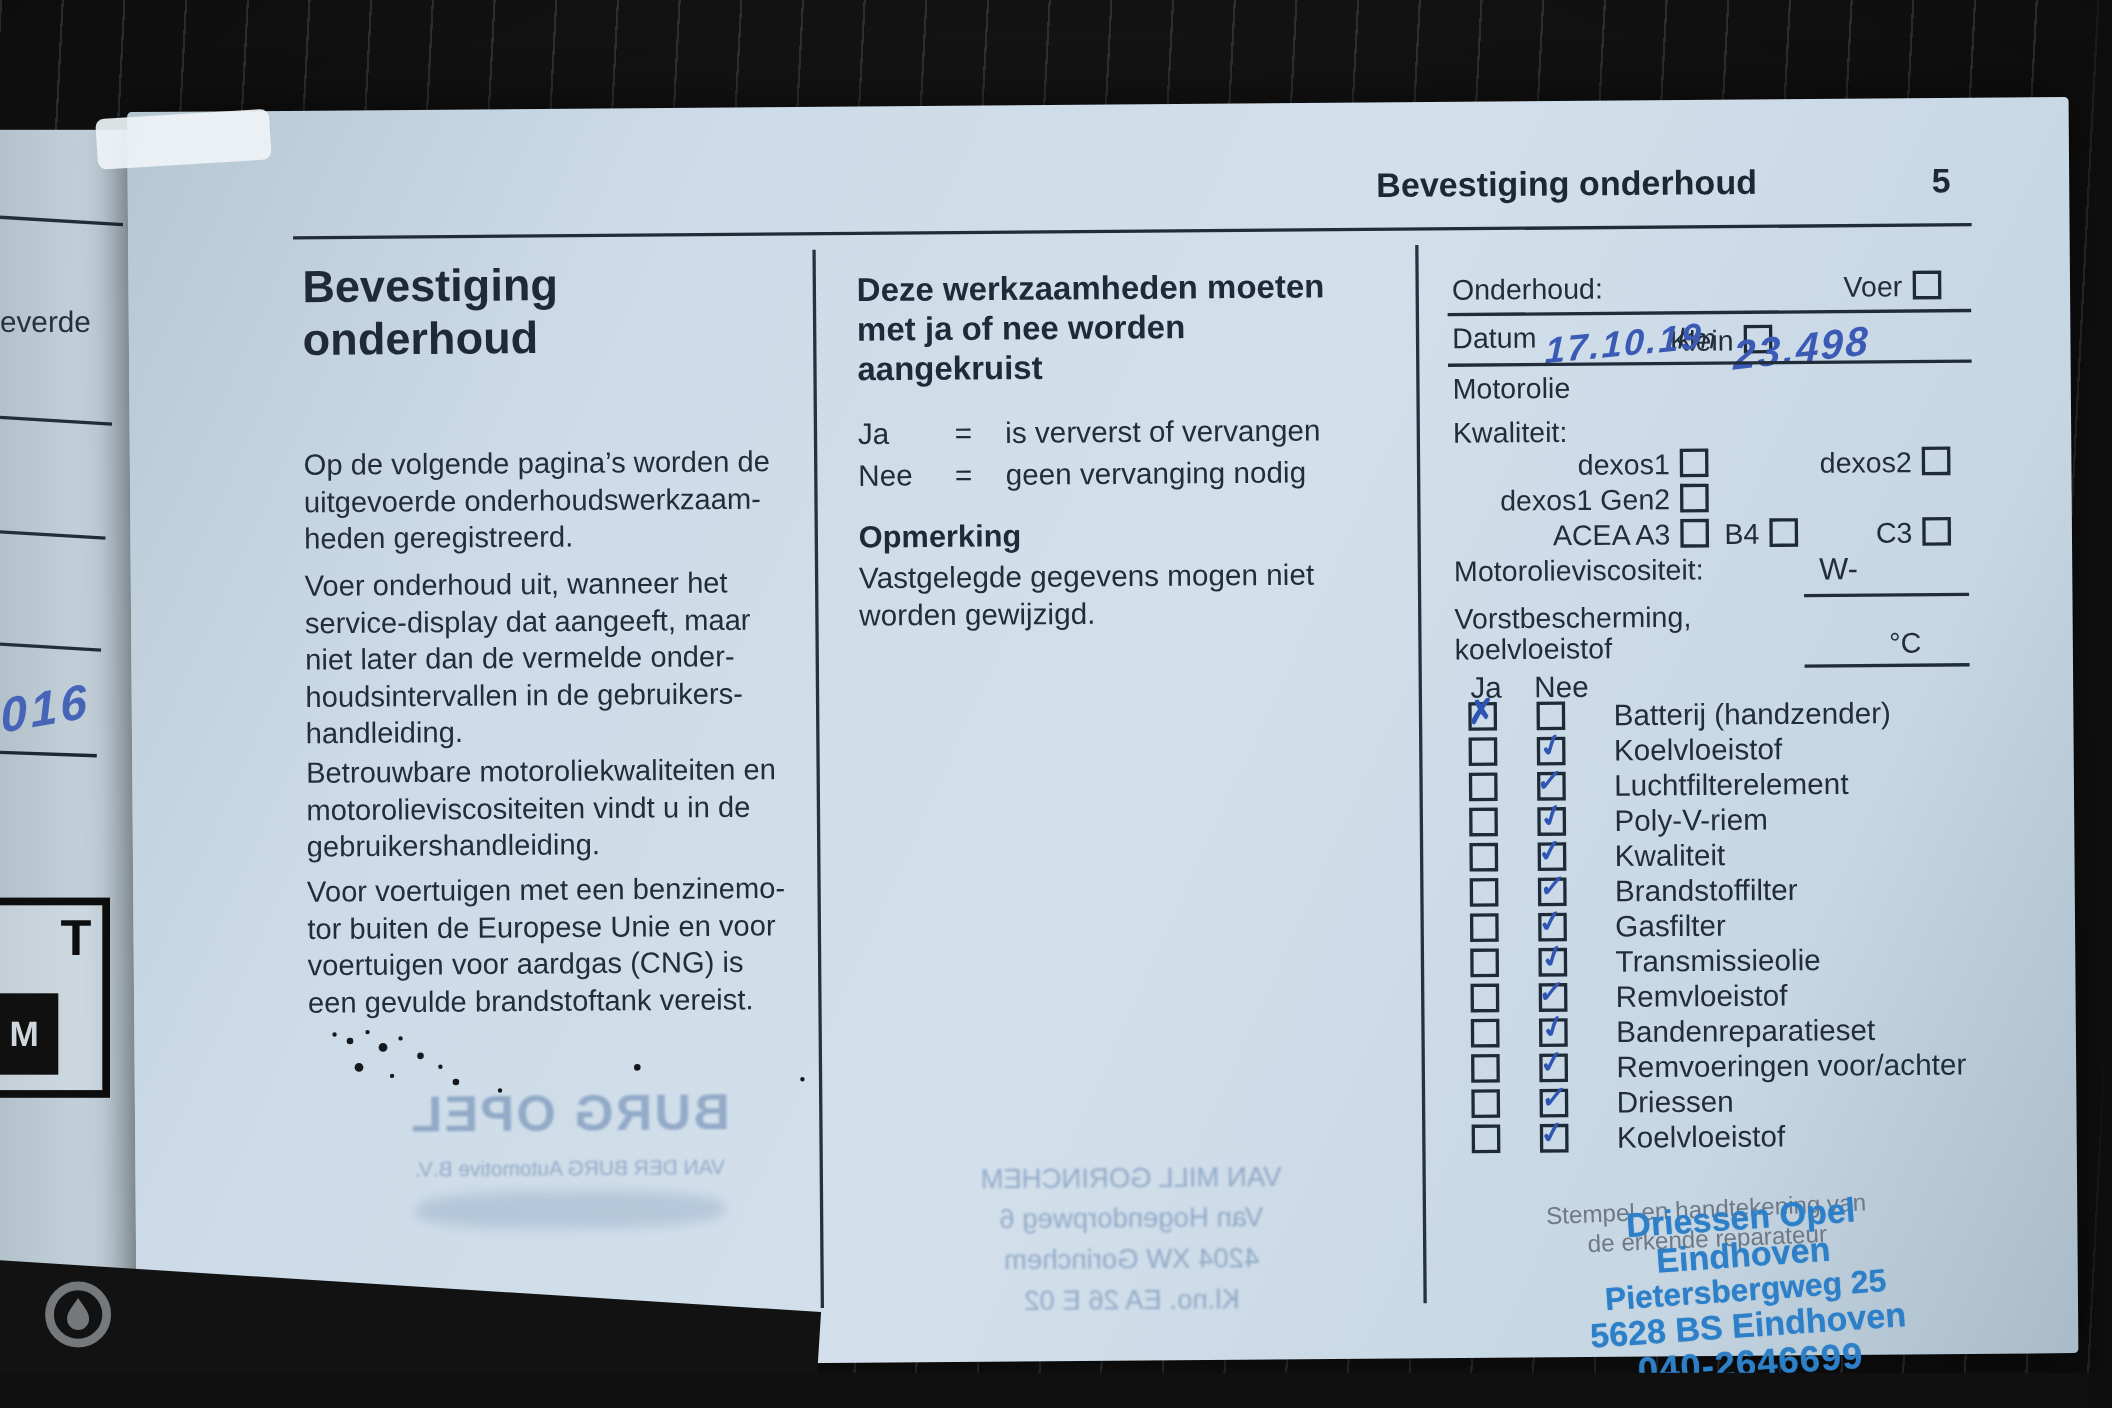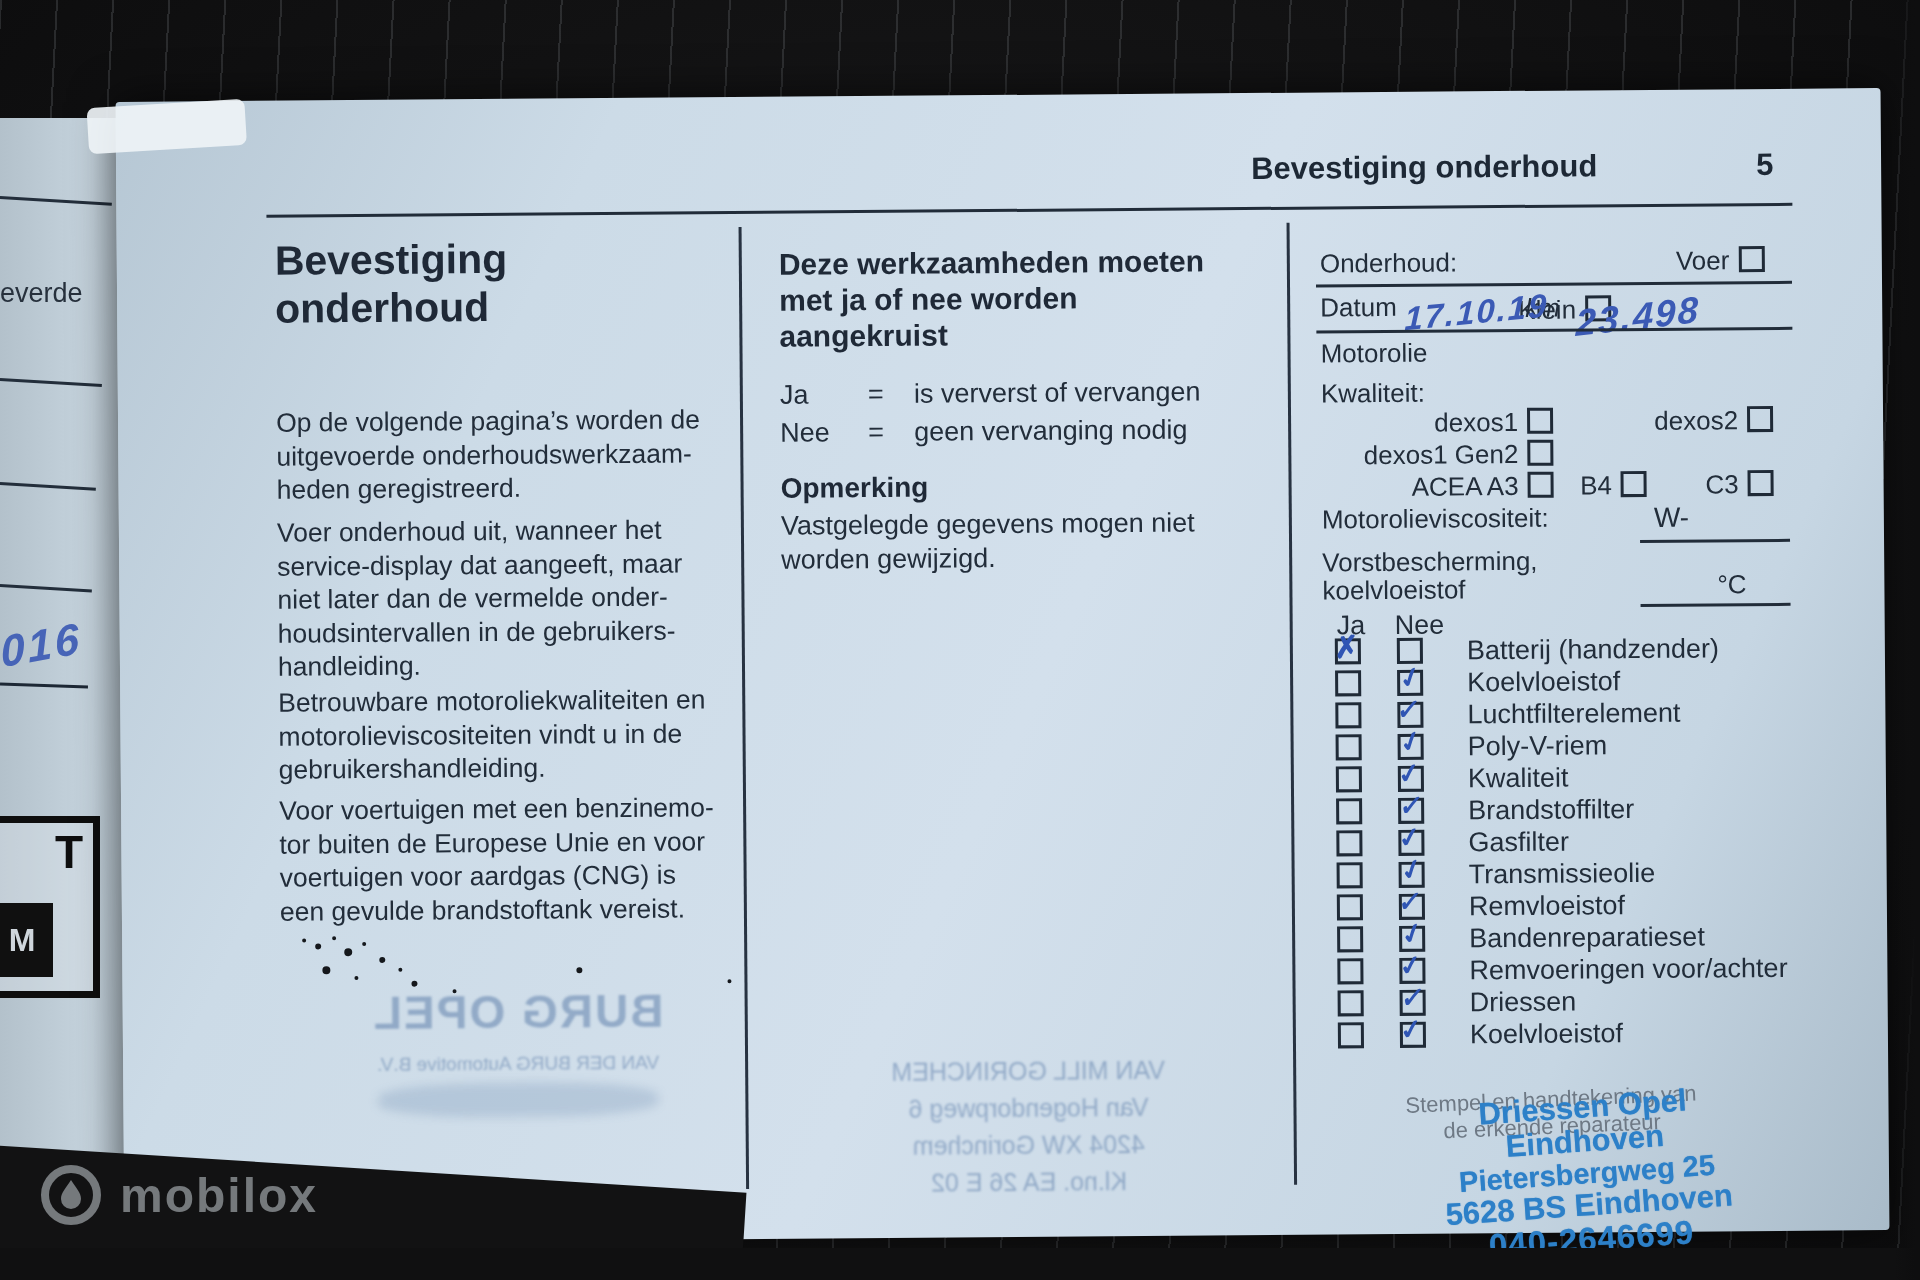--- a/index.html
+++ b/index.html
@@ -74,21 +74,21 @@
   .row-datum .km{position:absolute;left:205px;top:2px;font-style:italic;}
   .hand{position:absolute;font-style:italic;color:#3b5ab5;font-weight:bold;letter-spacing:2px;}
   .hand-date{left:84px;top:52px;font-size:33px;transform:rotate(-5deg) skewX(-7deg);}
   .hand-km{left:255px;top:56px;font-size:37px;transform:rotate(-6deg) skewX(-7deg);}
   .row-motorolie{top:96px;}
   .row-kwaliteit{top:136px;}
   .dx1{position:absolute;top:166px;left:0;width:232px;text-align:right;}
   .dx2{position:absolute;top:166px;left:240px;width:212px;text-align:right;}
   .dxg2{position:absolute;top:198px;left:0;width:232px;text-align:right;}
   .acea{position:absolute;top:230px;left:0;width:232px;text-align:right;}
-  .b4{position:absolute;top:230px;left:246px;width:92px;text-align:center;}
+  .b4{position:absolute;top:230px;left:246px;width:92px;text-align:left;}
   .c3{position:absolute;top:230px;left:358px;width:94px;text-align:right;}
   .visc{position:absolute;top:262px;left:0;}
   .wdash{position:absolute;top:262px;left:332px;font-size:28px;}
   .wline{position:absolute;top:300px;left:318px;width:150px;height:3px;background:#212c39;}
   .vorst{position:absolute;top:306px;left:0;line-height:28px;white-space:pre-line;}
   .celsius{position:absolute;top:330px;left:395px;}
   .cline{position:absolute;top:364px;left:318px;width:150px;height:3px;background:#212c39;}
   .janee-h{position:absolute;top:368px;left:0;font-size:27px;}
   .janee-h .ja{position:absolute;left:14px;}
   .janee-h .nee{position:absolute;left:72px;}
@@ -377,14 +377,13 @@
 
 <div class="wedge-a"></div>
 <div class="wedge-b"></div>
 <div class="edge-right"></div>
 
 <div class="watermark">
   <svg width="62" height="62" viewBox="0 0 62 62">
     <circle cx="31" cy="31" r="26" fill="none" stroke="rgba(198,205,211,0.55)" stroke-width="8"></circle>
     <path d="M31 16c-6 9-10 13-10 19a10 10 0 0 0 20 0c0-6-4-10-10-19z" fill="rgba(198,205,211,0.55)"></path>
   </svg>
-  <span class="wm-text">mobilox</span>
 </div>
 
 </body></html>

